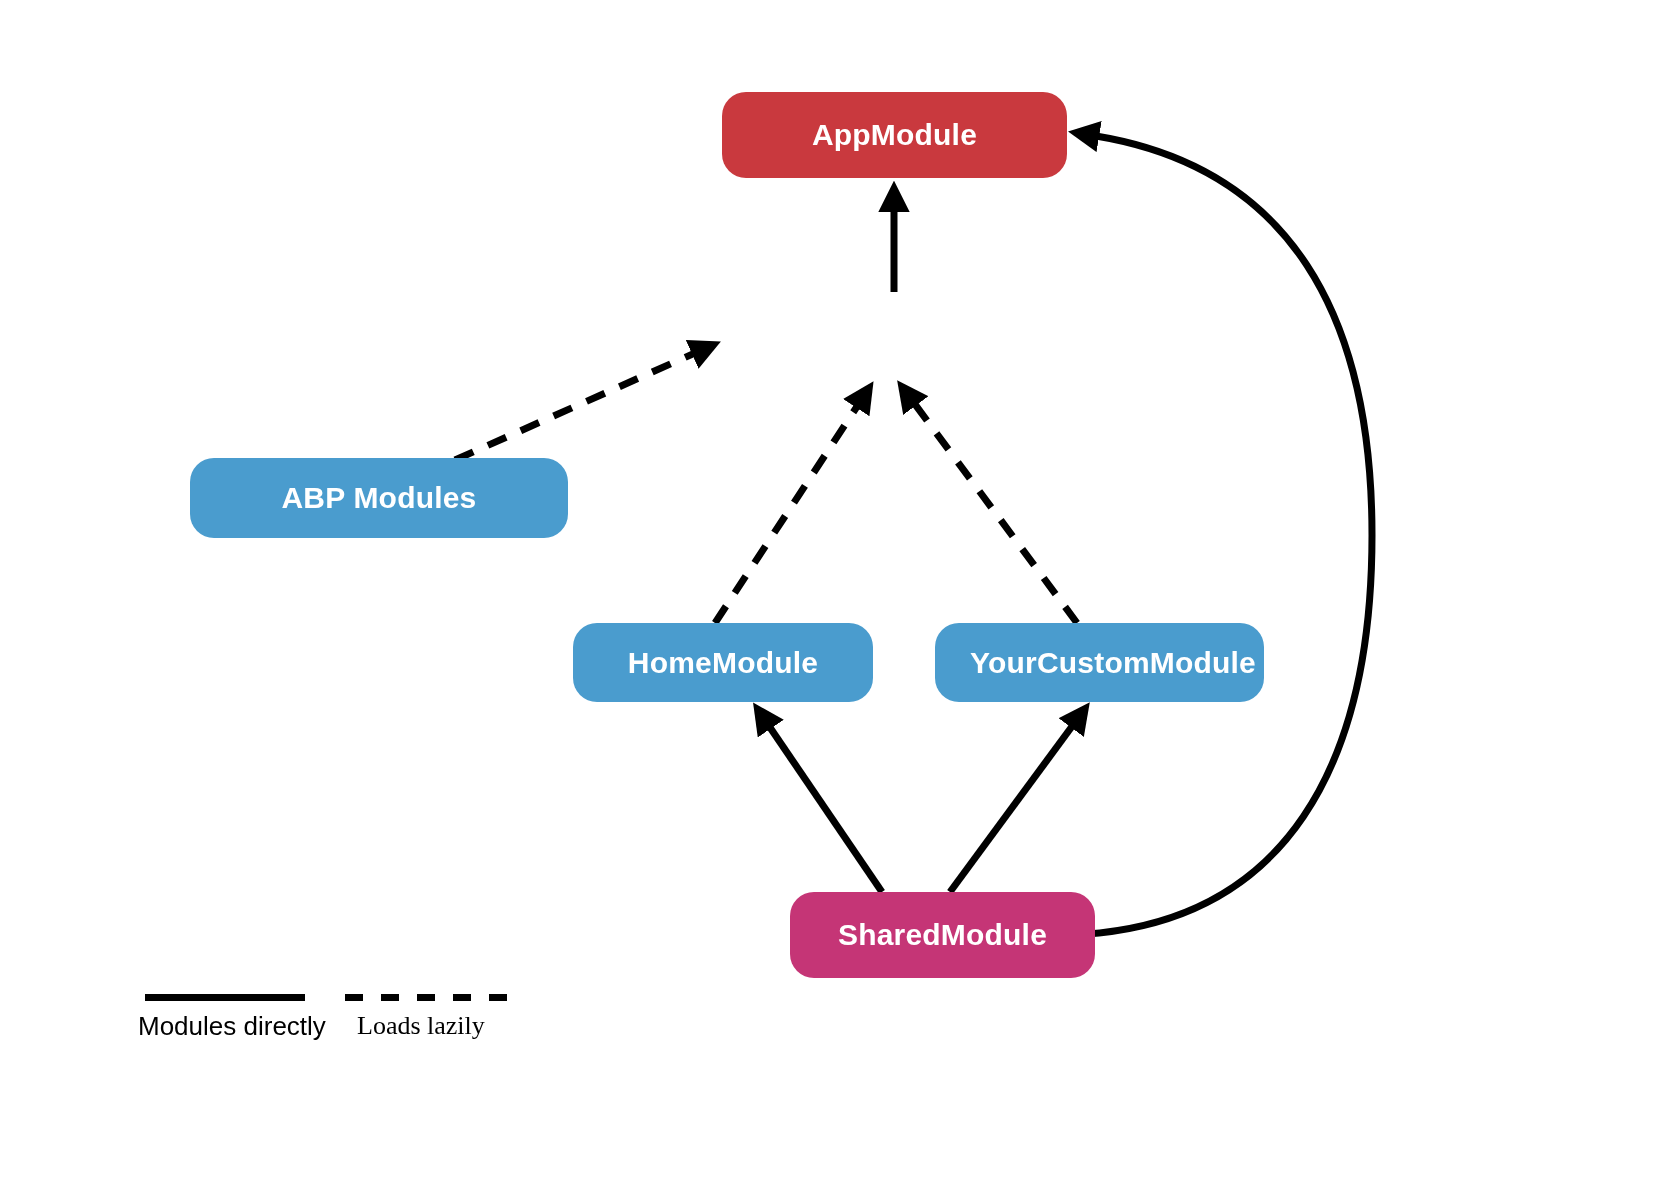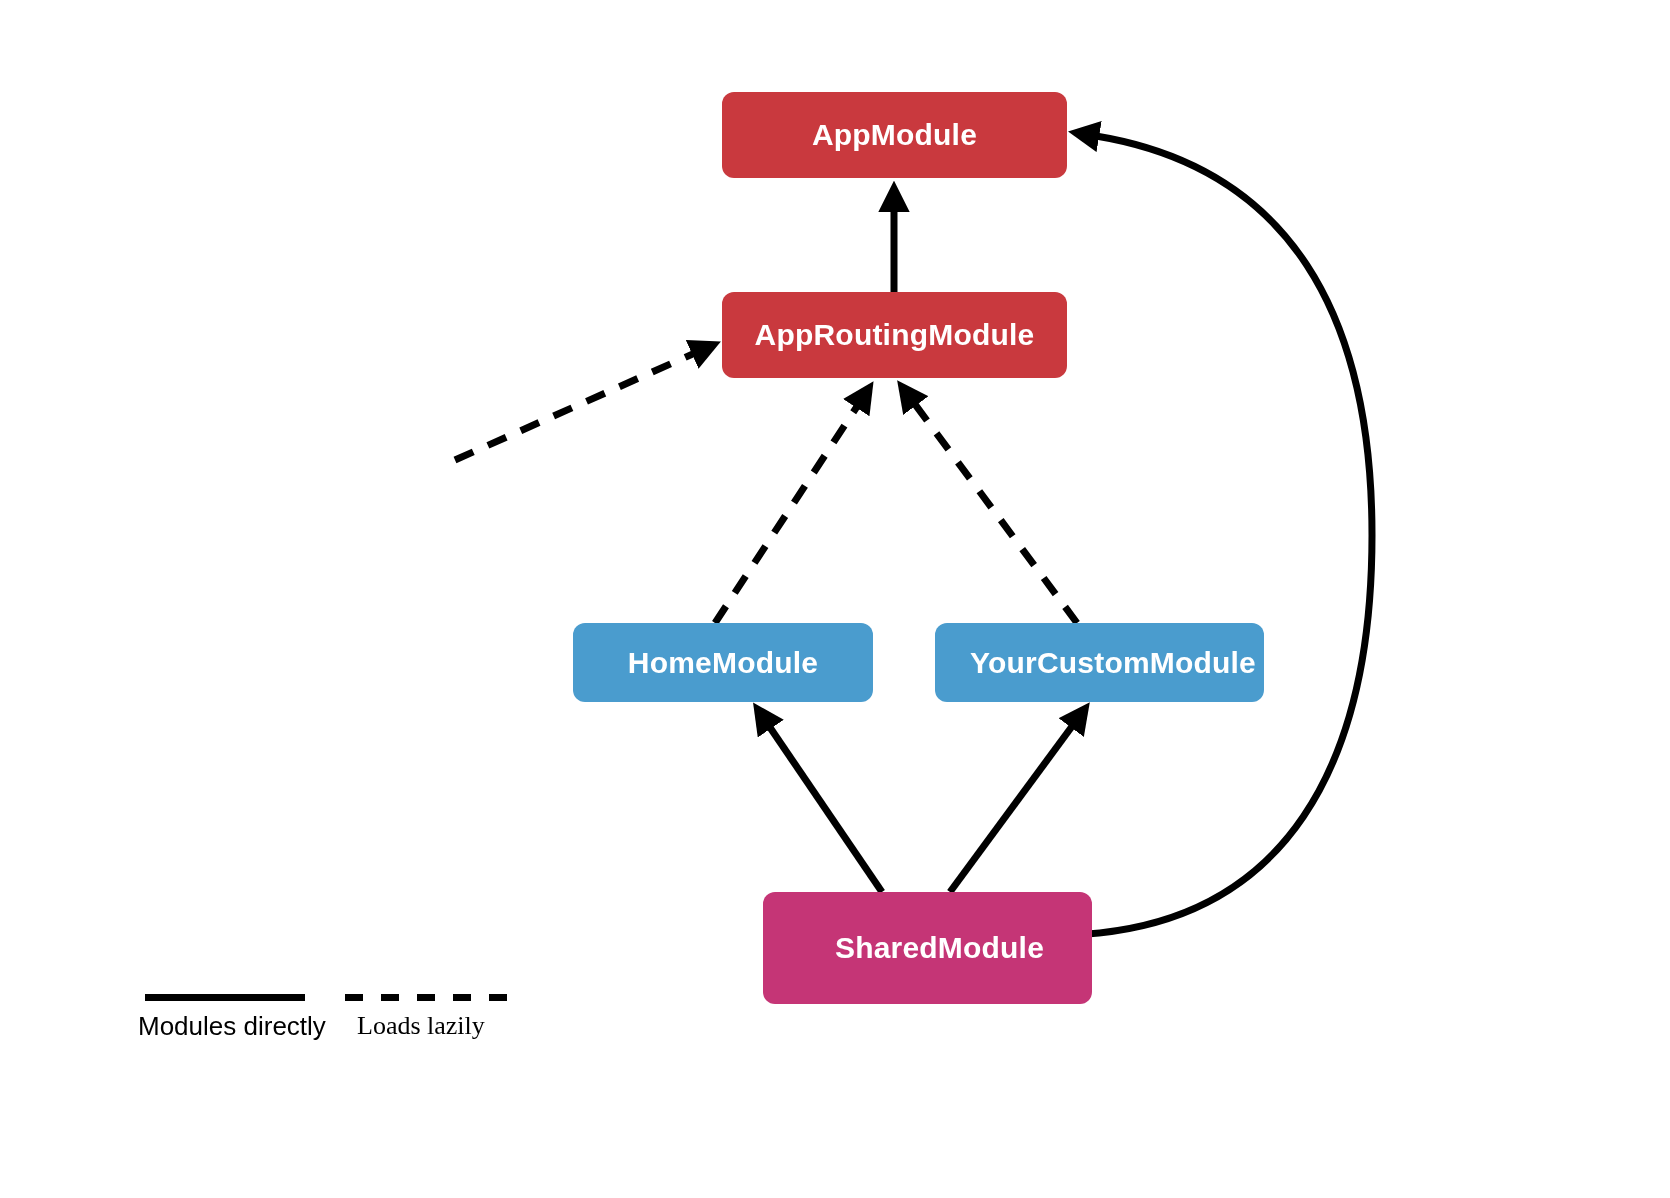--- a/index.html
+++ b/index.html
@@ -36,21 +36,21 @@
     fill: none;
   }
   svg.edges .dashed {
     stroke-dasharray: 20 16;
   }
   .node {
     position: absolute;
     display: flex;
     align-items: center;
     justify-content: center;
-    border-radius: 12px;
+    border-radius: 24px;
     color: var(--color-node_text);
     font-size: 30px;
     font-weight: bold;
     letter-spacing: 0.2px;
   }
   .node.red  { background: var(--color-red); }
   .node.blue { background: var(--color-blue); }
   .node.pink { background: var(--color-pink); }
 
   .legend-line {
@@ -94,34 +94,34 @@
 
     <line x1="950" y1="892" x2="1073" y2="725" marker-end="url(#arrow)"></line>
 
     <path class="edge" d="M 1068 935 C 1290 928, 1372 760, 1372 535 C 1372 315, 1290 168, 1096 136" marker-end="url(#arrow)"></path>
   </svg>
 
   <div class="node red" style="left:722px; top:92px; width:345px; height:86px;">
     <span>AppModule</span>
   </div>
 
-  <div class="node red" style="left:722px; top:292px; width:345px; height:86px;">
-    <span>AppRoutingModule</span>
+
+  <div class="node blue" style="left:190px; top:458px; width:378px; height:80px;">
+    <span>ABP Modules</span>
   </div>
-
 
   <div class="node blue" style="left:573px; top:623px; width:300px; height:79px;">
     <span>HomeModule</span>
   </div>
 
   <div class="node blue" style="left:935px; top:623px; width:302px; height:79px;padding-left:27px;">
     <span>YourCustomModule</span>
   </div>
 
-  <div class="node pink" style="left:763px; top:892px; width:305px; height:112px;padding-left:24px;">
+  <div class="node pink" style="left:790px; top:892px; width:305px; height:86px;">
     <span>SharedModule</span>
   </div>
 
   <div>
     <div class="legend-line" style="left:145px; top:994px; width:160px;"></div>
     <div class="legend-line dashed" style="left:345px; top:994px; width:162px;"></div>
     <div class="legend-label" style="left:138px; top:1011px;">Modules directly</div>
     <div class="legend-label" style="left:357px; top:1011px;font-family:Liberation Serif, serif;">Loads lazily</div>
   </div>
 

